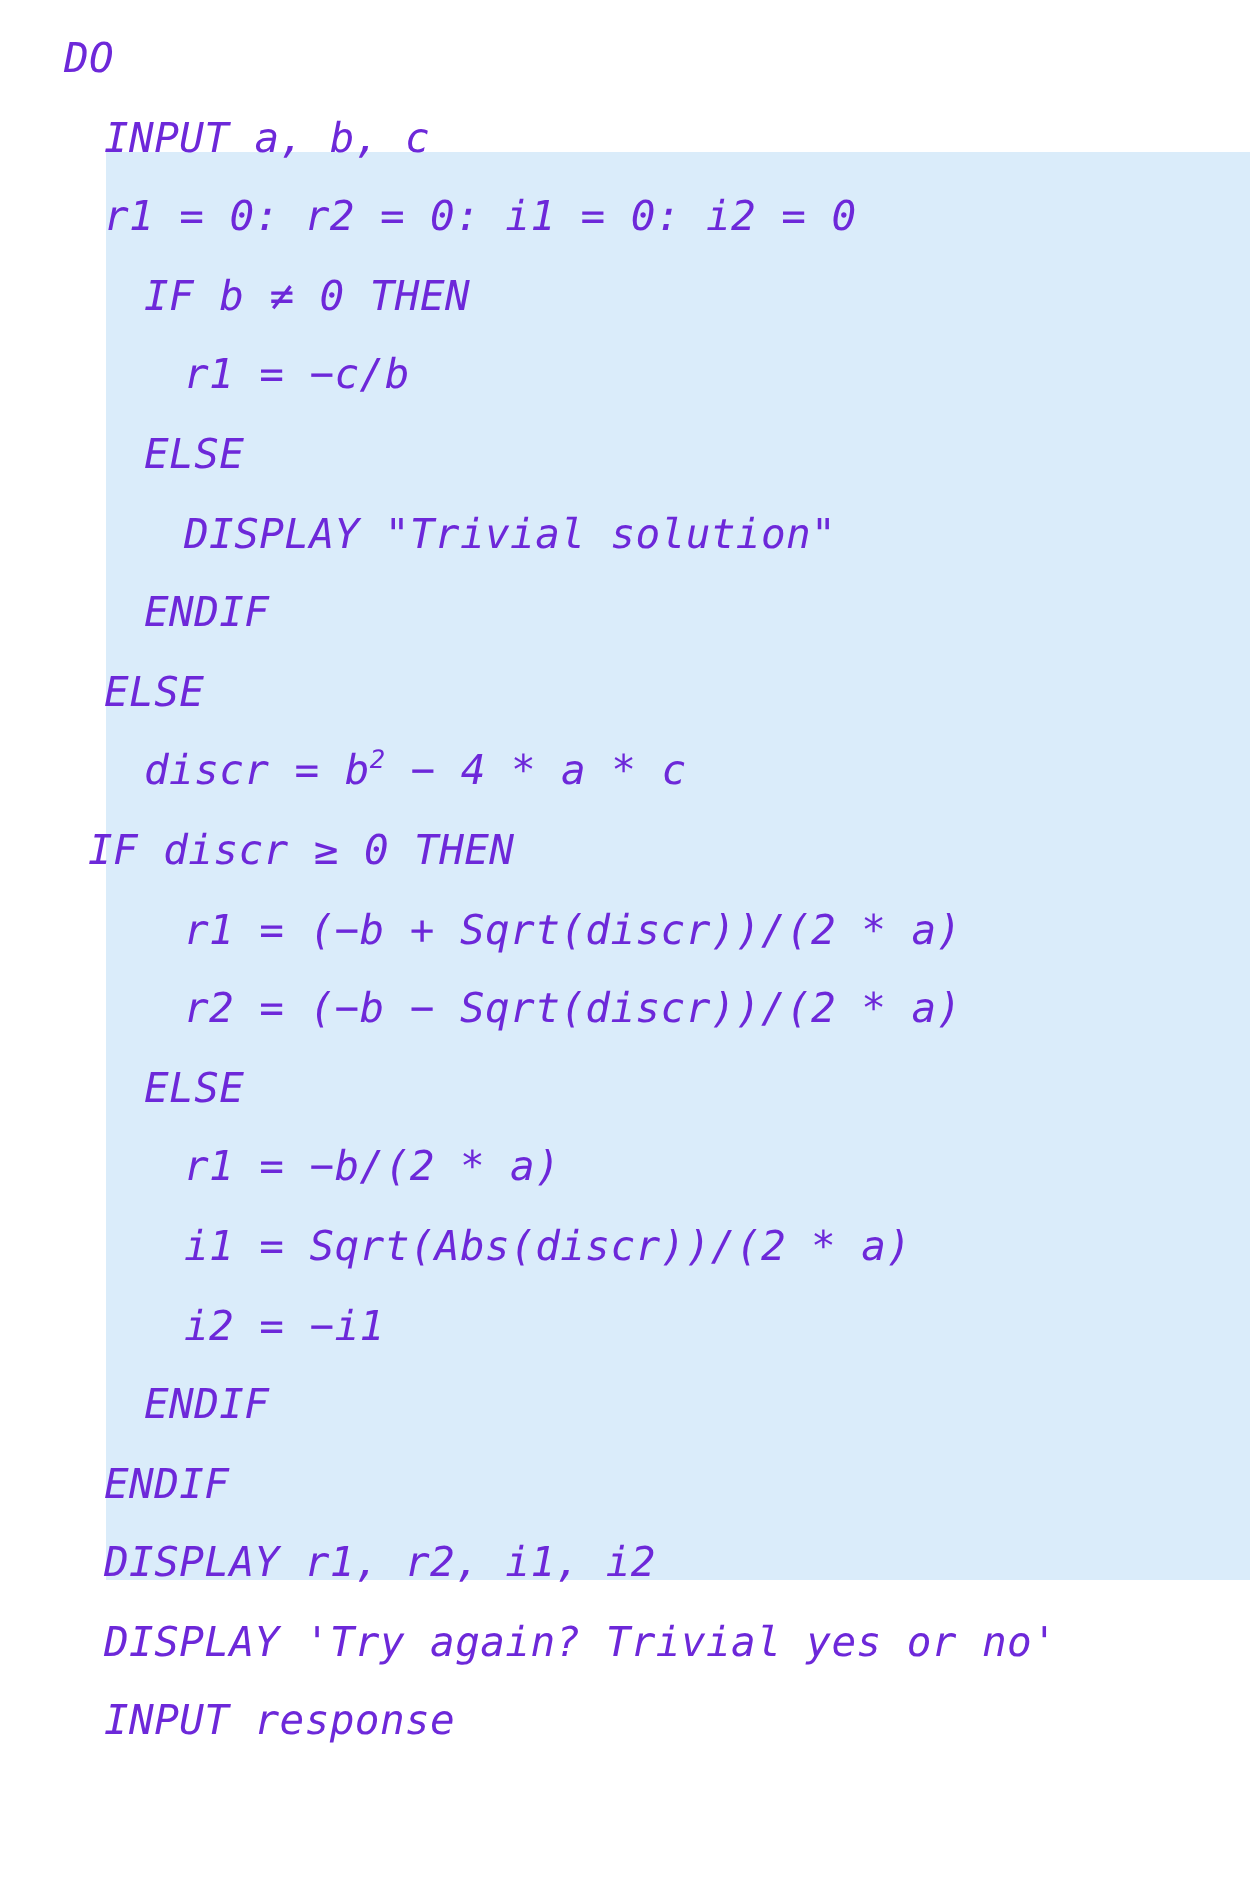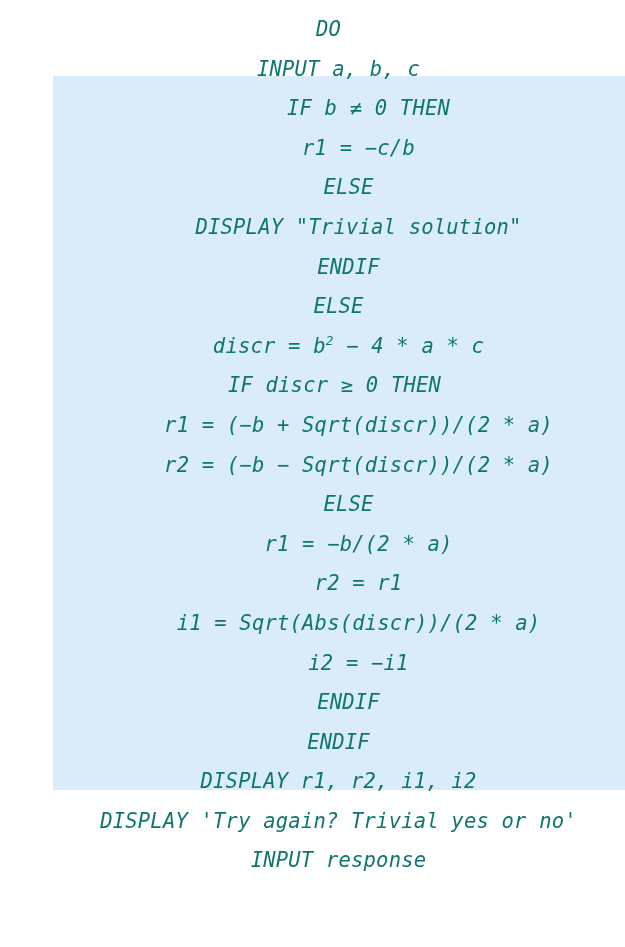--- a/index.html
+++ b/index.html
@@ -40,22 +40,21 @@
 
   .code-line {
     position: relative;
     height: 39.6px;
     line-height: 39.6px;
     white-space: pre;
     font-family: "DejaVu Sans Mono", "Liberation Mono", monospace;
     font-style: italic;
     font-size: 20.5px;
     letter-spacing: 0.2px;
-    color: #0f766e;
-    text-align: center;
+    color: #6d28d9;
     -webkit-font-smoothing: none;
   }
 
   
   .ind-0 { padding-left: 32px; }
   .ind-1 { padding-left: 52px; }
   .ind-2 { padding-left: 72px; }
   .ind-3 { padding-left: 92px; }
 
   
@@ -69,33 +68,33 @@
 </head>
 <body>
 
 <div id="page">
 
   <div id="highlight" style="left: 53px; top: 76px; width: 572px; height: 714px; background: rgb(218, 236, 250);"></div>
 
   <div id="listing" style="top: 10px;">
       <div class="code-line ind-0" style="height: 39.6px; line-height: 39.6px; font-size: 20.5px;"><span>DO</span></div>
       <div class="code-line ind-1" style="height: 39.6px; line-height: 39.6px; font-size: 20.5px;"><span>INPUT a, b, c</span></div>
-      <div class="code-line ind-2" style="height: 39.6px; line-height: 39.6px; font-size: 20.5px; margin-left: 40px;"><span>IF b ≠ 0 THEN</span></div>
+      <div class="code-line ind-1" style="height: 39.6px; line-height: 39.6px; font-size: 20.5px;"><span>r1 = 0: r2 = 0: i1 = 0: i2 = 0</span></div>
+      <div class="code-line ind-2" style="height: 39.6px; line-height: 39.6px; font-size: 20.5px;"><span>IF b ≠ 0 THEN</span></div>
       <div class="code-line ind-3" style="height: 39.6px; line-height: 39.6px; font-size: 20.5px;"><span>r1 = −c/b</span></div>
       <div class="code-line ind-2" style="height: 39.6px; line-height: 39.6px; font-size: 20.5px;"><span>ELSE</span></div>
       <div class="code-line ind-3" style="height: 39.6px; line-height: 39.6px; font-size: 20.5px;"><span>DISPLAY "Trivial solution"</span></div>
       <div class="code-line ind-2" style="height: 39.6px; line-height: 39.6px; font-size: 20.5px;"><span>ENDIF</span></div>
       <div class="code-line ind-1" style="height: 39.6px; line-height: 39.6px; font-size: 20.5px;"><span>ELSE</span></div>
       <div class="code-line ind-2" style="height: 39.6px; line-height: 39.6px; font-size: 20.5px;"><span>discr = b</span><span class="sup">2</span><span> − 4 * a * c</span></div>
       <div class="code-line ind-2" style="height: 39.6px; line-height: 39.6px; font-size: 20.5px; padding-left: 44px;"><span>IF discr ≥ 0 THEN</span></div>
       <div class="code-line ind-3" style="height: 39.6px; line-height: 39.6px; font-size: 20.5px;"><span>r1 = (−b + Sqrt(discr))/(2 * a)</span></div>
       <div class="code-line ind-3" style="height: 39.6px; line-height: 39.6px; font-size: 20.5px;"><span>r2 = (−b − Sqrt(discr))/(2 * a)</span></div>
       <div class="code-line ind-2" style="height: 39.6px; line-height: 39.6px; font-size: 20.5px;"><span>ELSE</span></div>
       <div class="code-line ind-3" style="height: 39.6px; line-height: 39.6px; font-size: 20.5px;"><span>r1 = −b/(2 * a)</span></div>
-      <div class="code-line ind-3" style="height: 39.6px; line-height: 39.6px; font-size: 20.5px;"><span>r2 = r1</span></div>
       <div class="code-line ind-3" style="height: 39.6px; line-height: 39.6px; font-size: 20.5px;"><span>i1 = Sqrt(Abs(discr))/(2 * a)</span></div>
       <div class="code-line ind-3" style="height: 39.6px; line-height: 39.6px; font-size: 20.5px;"><span>i2 = −i1</span></div>
       <div class="code-line ind-2" style="height: 39.6px; line-height: 39.6px; font-size: 20.5px;"><span>ENDIF</span></div>
       <div class="code-line ind-1" style="height: 39.6px; line-height: 39.6px; font-size: 20.5px;"><span>ENDIF</span></div>
       <div class="code-line ind-1" style="height: 39.6px; line-height: 39.6px; font-size: 20.5px;"><span>DISPLAY r1, r2, i1, i2</span></div>
       <div class="code-line ind-1" style="height: 39.6px; line-height: 39.6px; font-size: 20.5px;"><span>DISPLAY 'Try again? Trivial yes or no'</span></div>
       <div class="code-line ind-1" style="height: 39.6px; line-height: 39.6px; font-size: 20.5px;"><span>INPUT response</span></div>
     </div>
 
 </div>

